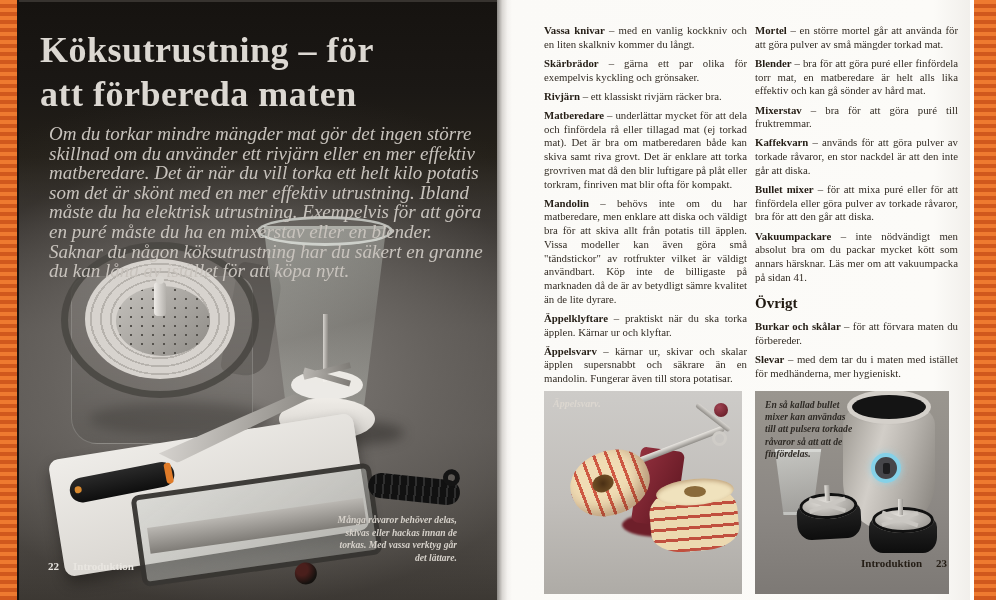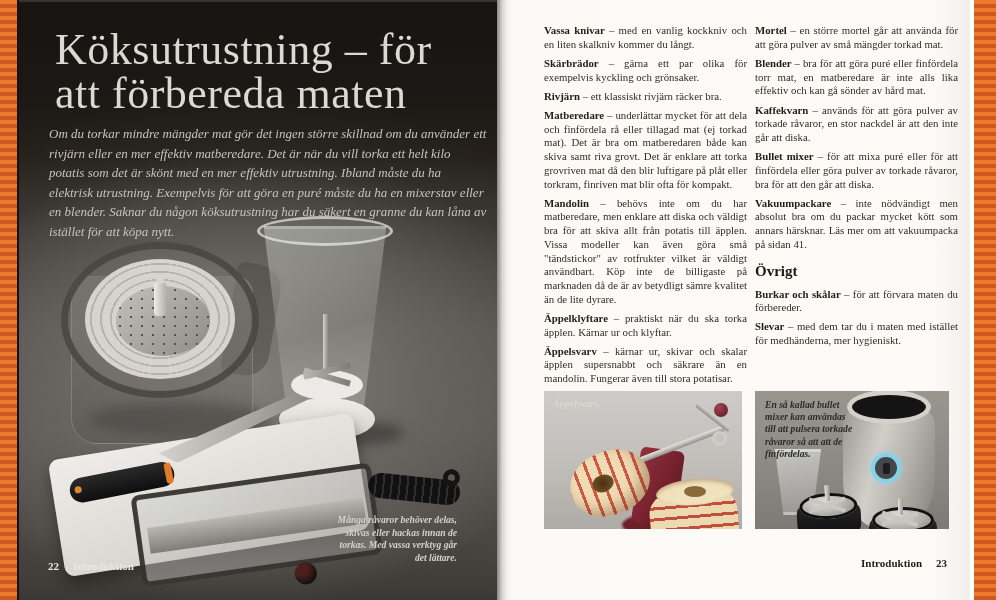--- a/index.html
+++ b/index.html
@@ -12,25 +12,25 @@
     background:repeating-linear-gradient(180deg,#ee7a30 0 4px,#d0581d 4px 8px); }
   .edge-band.left { left:0; width:19px; border-right:2px solid #17120e; }
   .edge-band.right { right:0; width:22px; }
 
   
   .page-left { position:absolute; left:19px; top:0; width:478px; height:600px; overflow:hidden;
     background:
       radial-gradient(ellipse 430px 290px at 47% 63%, rgba(132,128,124,0.95) 0%, rgba(104,100,96,0.8) 45%, rgba(60,56,53,0.25) 78%, rgba(30,27,25,0) 100%),
       linear-gradient(180deg,#161310 0%,#1b1815 15%,#242019 26%,#3f3b37 38%,#5c5854 55%,#625e5a 72%,#514d48 88%,#3c3833 100%);
     border-top:2px solid #37332f; }
-  .lp-title { position:absolute; left:36px; top:26px; color:#dcd8d2; font-weight:400;
-    font-size:44px; line-height:44px; letter-spacing:0.5px; }
+  .lp-title { position:absolute; left:21px; top:26px; color:#dcd8d2; font-weight:700;
+    font-size:36px; line-height:44px; letter-spacing:0.5px; }
   .lp-title span { display:block; }
   .lp-intro { position:absolute; left:30px; top:122px; width:438px; color:#c8c3bd;
-    font-style:italic; font-size:13px; line-height:19.6px; }
+    font-style:italic; font-size:19px; line-height:19.6px; }
   .lp-caption { position:absolute; right:40px; top:512px; width:125px; text-align:right;
     color:#d6d1ca; font-style:italic; font-weight:bold; font-size:9.6px; line-height:12.6px; }
   .folio { position:absolute; font-weight:bold; font-size:11px;text-align:right; }
   .folio-left { left:29px; top:558px; color:#e9e6e1; }
   .folio-left .num { margin-right:14px; }
 
   
   .obj { position:absolute; }
   .shadow { position:absolute; background:rgba(25,22,20,0.4); border-radius:50%; filter:blur(6px); }
 
@@ -115,21 +115,21 @@
   .page-right { position:absolute; left:512px; top:0; width:458px; height:600px;
     background:linear-gradient(90deg,#fbfaf7 0%,#fcfbf8 92%,#f1efeb 100%); color:#332c24; }
   .col { position:absolute; top:24px; width:203px; }
   .col-0 { left:32px; }
   .col-1 { left:243px; }
   .col h2 { font-size:15px; font-weight:bold; color:#1f1810; margin:0 0 8px 0; }
   .col h2.gap { margin-top:11px; }
   .col p.entry { font-size:10.8px; line-height:13.7px; text-align:justify; margin:0 0 5.5px 0; }
   .col p.entry b { color:#241d15; }
 
-  .photo { position:absolute; top:391px; height:138px; overflow:hidden; }
+  .photo { position:absolute; top:391px; height:203px; overflow:hidden; }
   .photo-a { left:32px; width:198px;
     background:linear-gradient(180deg,#cdcbc8 0%,#c1beba 55%,#aeaba6 100%); }
   .photo-b { left:243px; width:194px;
     background:linear-gradient(180deg,#9a968f 0%,#8b8783 60%,#7d7975 100%); }
   .photo-caption-light { position:absolute; left:9px; top:7px; color:#dcd7d0; font-style:italic;
     font-weight:bold; font-size:10px; }
   .photo-caption-dark { position:absolute; left:10px; top:8px; width:92px; color:#2e2a25;
     font-style:italic; font-weight:bold; font-size:9.6px; line-height:12.2px; }
 
   
@@ -259,21 +259,22 @@
         <p class="entry"><b>Vassa knivar</b><span> – med en vanlig kockkniv och en liten skalkniv kommer du långt.</span></p>
         <p class="entry"><b>Skärbrädor</b><span> – gärna ett par olika för exempelvis kyckling och grönsaker.</span></p>
         <p class="entry"><b>Rivjärn</b><span> – ett klassiskt rivjärn räcker bra.</span></p>
         <p class="entry"><b>Matberedare</b><span> – underlättar mycket för att dela och finfördela rå eller tillagad mat (ej torkad mat). Det är bra om matberedaren både kan skiva samt riva grovt. Det är enklare att torka grovriven mat då den blir luftigare på plåt eller torkram, finriven mat blir ofta för kompakt.</span></p>
         <p class="entry"><b>Mandolin</b><span> – behövs inte om du har matberedare, men enklare att diska och väldigt bra för att skiva allt från potatis till äpplen. Vissa modeller kan även göra små "tändstickor" av rotfrukter vilket är väldigt användbart. Köp inte de billigaste på marknaden då de är av betydligt sämre kvalitet än de lite dyrare.</span></p>
         <p class="entry"><b>Äppelklyftare</b><span> – praktiskt när du ska torka äpplen. Kärnar ur och klyftar.</span></p>
         <p class="entry"><b>Äppelsvarv</b><span> – kärnar ur, skivar och skalar äpplen supersnabbt och säkrare än en mandolin. Fungerar även till stora potatisar.</span></p>
       </div>
     <div class="col col-1">
         <p class="entry"><b>Mortel</b><span> – en större mortel går att använda för att göra pulver av små mängder torkad mat.</span></p>
-        <p class="entry"><b>Blender</b><span> – bra för att göra puré eller finfördela torr mat, en matberedare är inte alls lika effektiv och kan gå sönder av hård mat.</span></p>
+        <p class="entry"><b>Blender</b><span> – bra för att göra puré eller finfördela torr mat, en matberedare är helt alls lika effektiv och kan gå sönder av hård mat.</span></p>
+        <p class="entry"><b>Mixerstav</b><span> – bra för att göra puré till fruktremmar.</span></p>
         <p class="entry"><b>Kaffekvarn</b><span> – används för att göra pulver av torkade råvaror, en stor nackdel är att den inte går att diska.</span></p>
         <p class="entry"><b>Bullet mixer</b><span> – för att mixa puré eller för att finfördela eller göra pulver av torkade råvaror, bra för att den går att diska.</span></p>
         <p class="entry"><b>Vakuumpackare</b><span> – inte nödvändigt men absolut bra om du packar mycket kött som annars härsknar. Läs mer om att vakuumpacka på sidan 41.</span></p>
         <h2 class="gap">Övrigt</h2>
         <p class="entry"><b>Burkar och skålar</b><span> – för att förvara maten du förbereder.</span></p>
         <p class="entry"><b>Slevar</b><span> – med dem tar du i maten med istället för medhänderna, mer hygieniskt.</span></p>
       </div>
 
     <div class="photo photo-a">
       <div class="ap-base"></div>

